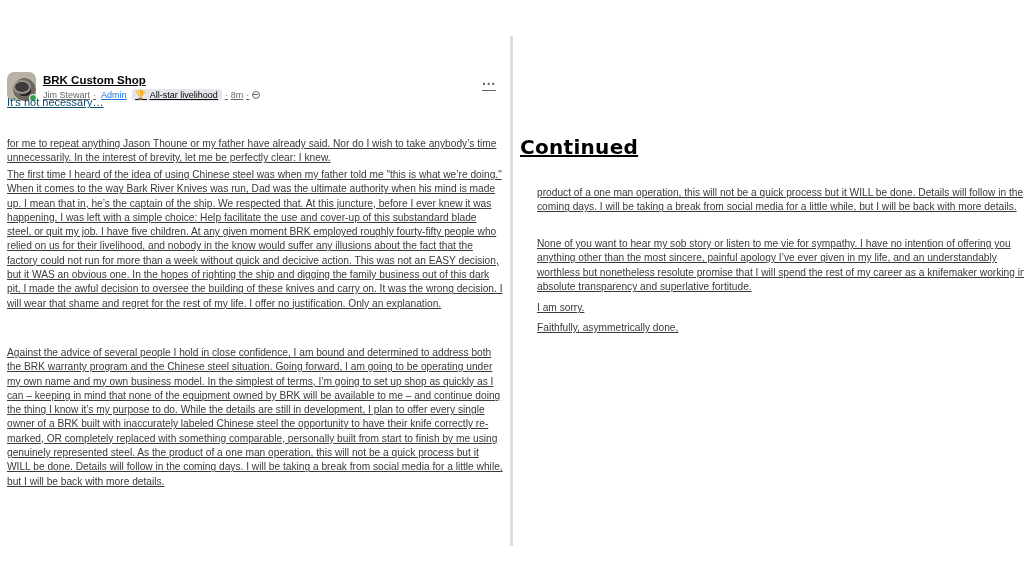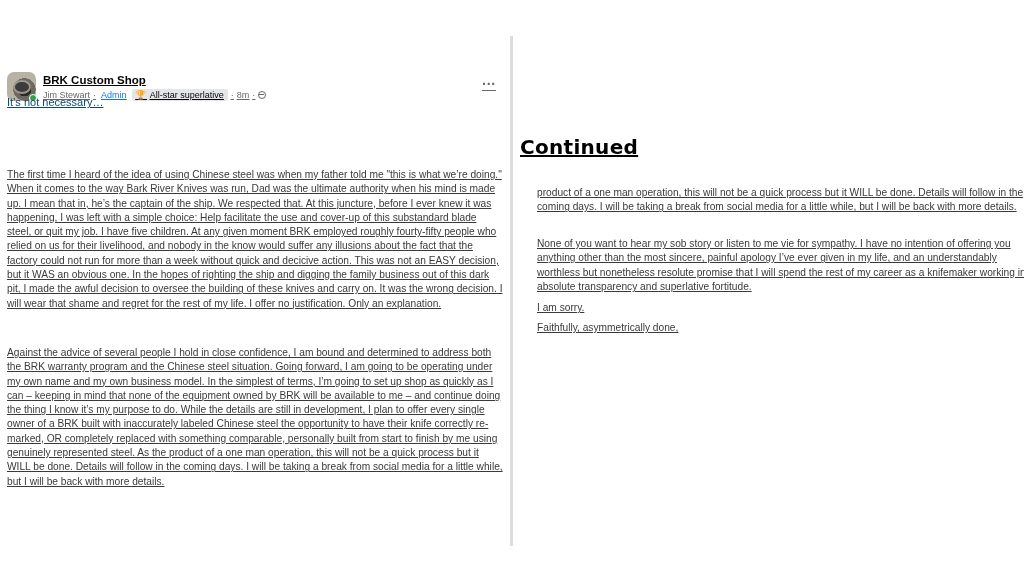--- a/index.html
+++ b/index.html
@@ -48,32 +48,33 @@
       <div class="inner"></div>
       <div class="online-dot"></div>
     </div>
     <div class="group-name">BRK Custom Shop</div>
     <div class="meta-row">
       <span>Jim Stewart</span>
       <span>·</span>
       <span class="admin-badge">Admin</span>
       <span class="contrib-badge">
         <span class="trophy-icon">🏆</span>
-        <span>All-star superlative</span>
+        <span>All-star livelihood</span>
       </span>
       <span>·</span>
       <span>8m</span>
       <span>·</span>
       <span class="globe-icon"></span>
     </div>
     <div class="more-button">···</div>
   </div>
 
   <div class="post-title">It’s not necessary…</div>
 
+  <p class="body-text p1">for me to repeat anything Jason Thoune or my father have already said. Nor do I wish to take anybody’s time unnecessarily. In the interest of brevity, let me be perfectly clear: I knew.</p>
   <p class="body-text p2">The first time I heard of the idea of using Chinese steel was when my father told me "this is what we’re doing." When it comes to the way Bark River Knives was run, Dad was the ultimate authority when his mind is made up. I mean that in, he’s the captain of the ship. We respected that. At this juncture, before I ever knew it was happening, I was left with a simple choice: Help facilitate the use and cover-up of this substandard blade steel, or quit my job. I have five children. At any given moment BRK employed roughly fourty-fifty people who relied on us for their livelihood, and nobody in the know would suffer any illusions about the fact that the factory could not run for more than a week without quick and decicive action. This was not an EASY decision, but it WAS an obvious one. In the hopes of righting the ship and digging the family business out of this dark pit, I made the awful decision to oversee the building of these knives and carry on. It was the wrong decision. I will wear that shame and regret for the rest of my life. I offer no justification. Only an explanation.</p>
   <p class="body-text p3">Against the advice of several people I hold in close confidence, I am bound and determined to address both the BRK warranty program and the Chinese steel situation. Going forward, I am going to be operating under my own name and my own business model. In the simplest of terms, I’m going to set up shop as quickly as I can – keeping in mind that none of the equipment owned by BRK will be available to me – and continue doing the thing I know it’s my purpose to do. While the details are still in development, I plan to offer every single owner of a BRK built with inaccurately labeled Chinese steel the opportunity to have their knife correctly re-marked, OR completely replaced with something comparable, personally built from start to finish by me using genuinely represented steel. As the product of a one man operation, this will not be a quick process but it WILL be done. Details will follow in the coming days. I will be taking a break from social media for a little while, but I will be back with more details.</p>
 </div>
 
 <div class="divider"></div>
 
 <div class="right-panel">
   <div class="continued-heading">Continued</div>
   <p class="r-text r1">product of a one man operation, this will not be a quick process but it WILL be done. Details will follow in the coming days. I will be taking a break from social media for a little while, but I will be back with more details.</p>
   <p class="r-text r2">None of you want to hear my sob story or listen to me vie for sympathy. I have no intention of offering you anything other than the most sincere, painful apology I’ve ever given in my life, and an understandably worthless but nonetheless resolute promise that I will spend the rest of my career as a knifemaker working in absolute transparency and superlative fortitude.</p>

